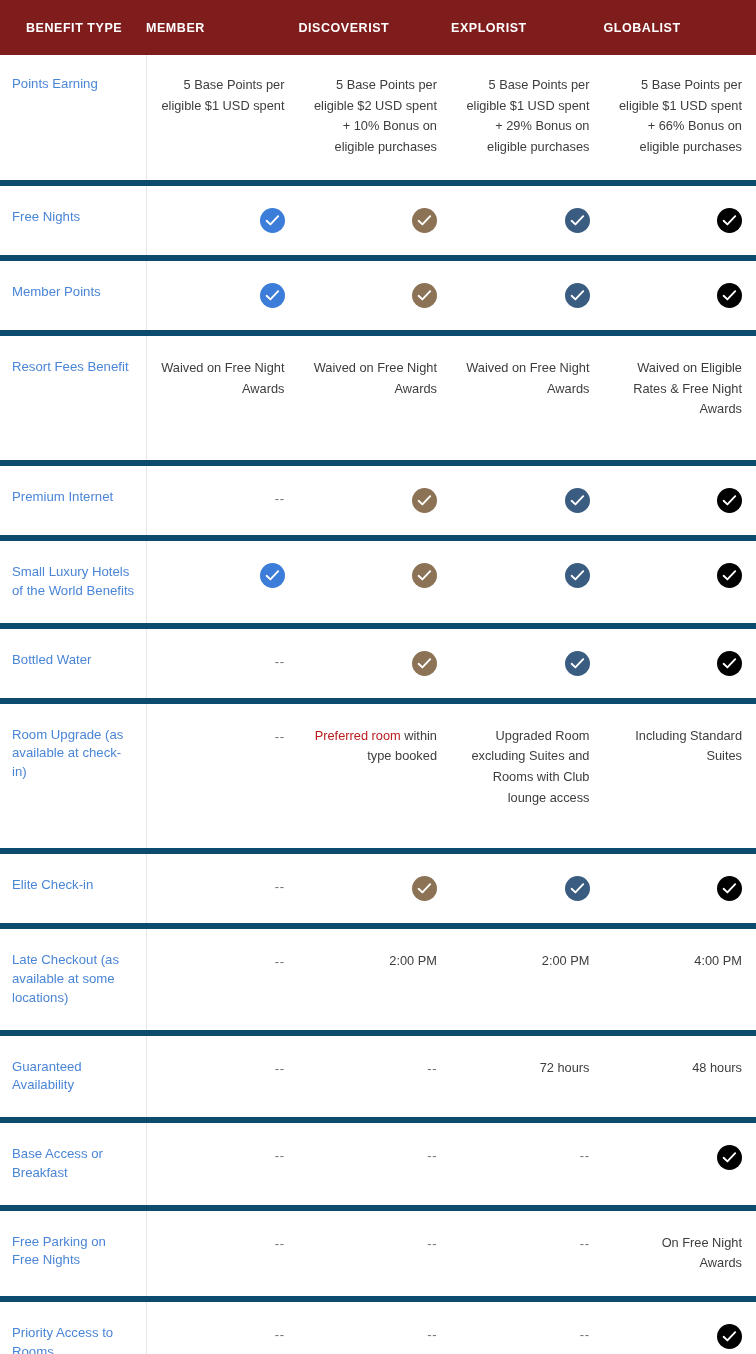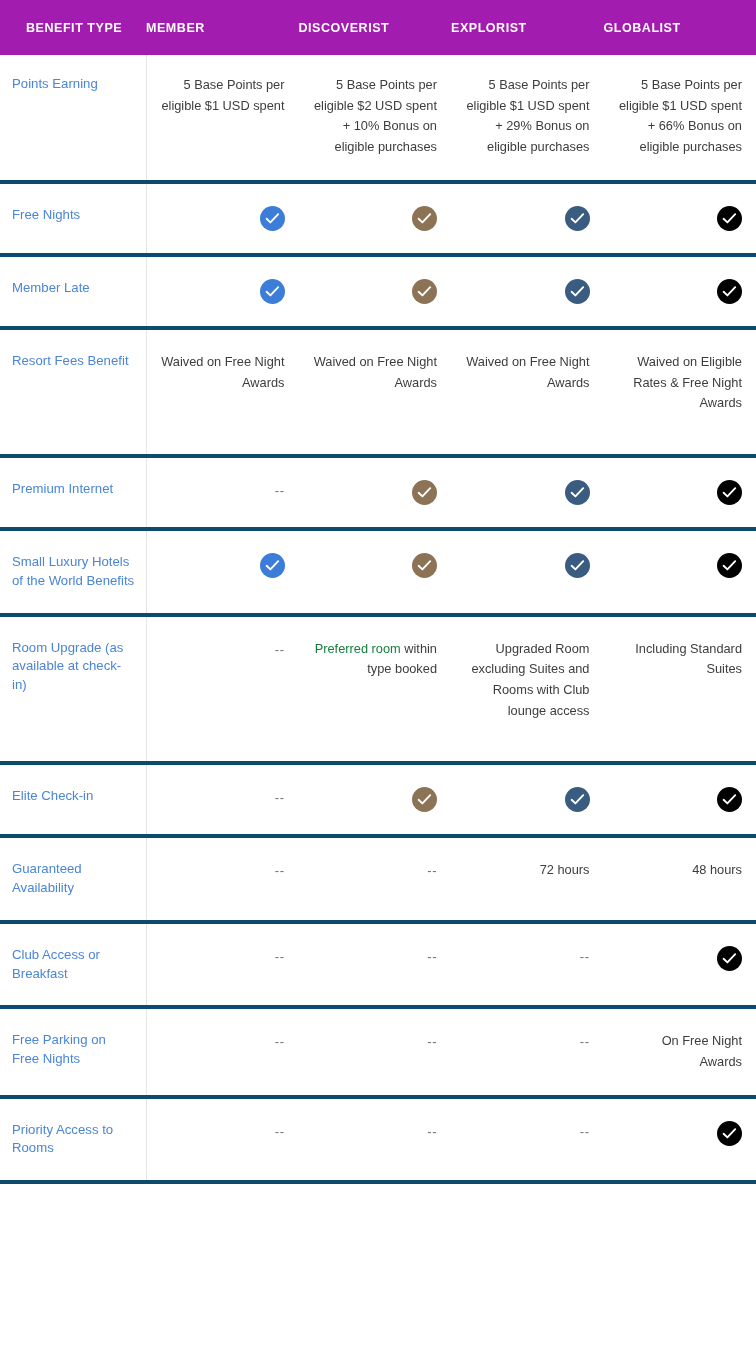--- a/index.html
+++ b/index.html
@@ -13,41 +13,41 @@
     color: #333333;
     -webkit-font-smoothing: antialiased;
   }
   .benefits-table {
     width: 756px;
     border-collapse: collapse;
     table-layout: fixed;
   }
   
   thead tr {
-    background: #a21caf;
+    background: #7f1d1d;
   }
   thead th {
     color: #ffffff;
     font-size: 12.5px;
     font-weight: bold;
     letter-spacing: 0.55px;
     text-align: left;
     padding: 0;
     height: 55px;
     vertical-align: middle;
     border: 0;
   }
   thead th.col-benefit {
     text-align: left;
     padding-left: 26px;
     width: 146px;
   }
   
   tbody tr {
-    border-bottom: 4px solid #0c4a6e;
+    border-bottom: 6px solid #0c4a6e;
   }
   tbody td {
     vertical-align: top;
     padding-top: 22px;
     padding-bottom: 22px;
     text-align: center;
     font-size: 12.8px;
     line-height: 1.62;
     color: #3d3d3d;
     border: 0;
@@ -66,21 +66,21 @@
     padding-left: 14px;
     padding-right: 14px;
     text-align: right;
   }
   .benefit-link {
     color: #4a85d6;
     text-decoration: none;
     cursor: pointer;
   }
   .inline-link {
-    color: #15803d;
+    color: #b91c1c;
     text-decoration: none;
     cursor: pointer;
   }
   .dash {
     color: #6f6f6f;
     font-size: 13px;
     letter-spacing: 0.5px;
   }
   
   .check {
@@ -130,21 +130,21 @@
               <path d="M6.6 12.8 L10.4 16.4 L18.2 8.2" fill="none" stroke="#ffffff" stroke-width="1.9" stroke-linecap="round" stroke-linejoin="round"></path>
             </svg></span></td>
         <td class="cell"><span class="check check-expl"><svg viewBox="0 0 25 25" aria-hidden="true">
               <path d="M6.6 12.8 L10.4 16.4 L18.2 8.2" fill="none" stroke="#ffffff" stroke-width="1.9" stroke-linecap="round" stroke-linejoin="round"></path>
             </svg></span></td>
         <td class="cell"><span class="check check-glob"><svg viewBox="0 0 25 25" aria-hidden="true">
               <path d="M6.6 12.8 L10.4 16.4 L18.2 8.2" fill="none" stroke="#ffffff" stroke-width="1.9" stroke-linecap="round" stroke-linejoin="round"></path>
             </svg></span></td>
       </tr>
       <tr>
-        <td class="benefit-name"><a class="benefit-link">Member Late</a></td>
+        <td class="benefit-name"><a class="benefit-link">Member Points</a></td>
         <td class="cell"><span class="check check-member"><svg viewBox="0 0 25 25" aria-hidden="true">
               <path d="M6.6 12.8 L10.4 16.4 L18.2 8.2" fill="none" stroke="#ffffff" stroke-width="1.9" stroke-linecap="round" stroke-linejoin="round"></path>
             </svg></span></td>
         <td class="cell"><span class="check check-disc"><svg viewBox="0 0 25 25" aria-hidden="true">
               <path d="M6.6 12.8 L10.4 16.4 L18.2 8.2" fill="none" stroke="#ffffff" stroke-width="1.9" stroke-linecap="round" stroke-linejoin="round"></path>
             </svg></span></td>
         <td class="cell"><span class="check check-expl"><svg viewBox="0 0 25 25" aria-hidden="true">
               <path d="M6.6 12.8 L10.4 16.4 L18.2 8.2" fill="none" stroke="#ffffff" stroke-width="1.9" stroke-linecap="round" stroke-linejoin="round"></path>
             </svg></span></td>
         <td class="cell"><span class="check check-glob"><svg viewBox="0 0 25 25" aria-hidden="true">
@@ -179,20 +179,33 @@
         <td class="cell"><span class="check check-disc"><svg viewBox="0 0 25 25" aria-hidden="true">
               <path d="M6.6 12.8 L10.4 16.4 L18.2 8.2" fill="none" stroke="#ffffff" stroke-width="1.9" stroke-linecap="round" stroke-linejoin="round"></path>
             </svg></span></td>
         <td class="cell"><span class="check check-expl"><svg viewBox="0 0 25 25" aria-hidden="true">
               <path d="M6.6 12.8 L10.4 16.4 L18.2 8.2" fill="none" stroke="#ffffff" stroke-width="1.9" stroke-linecap="round" stroke-linejoin="round"></path>
             </svg></span></td>
         <td class="cell"><span class="check check-glob"><svg viewBox="0 0 25 25" aria-hidden="true">
               <path d="M6.6 12.8 L10.4 16.4 L18.2 8.2" fill="none" stroke="#ffffff" stroke-width="1.9" stroke-linecap="round" stroke-linejoin="round"></path>
             </svg></span></td>
       </tr>
+      <tr>
+        <td class="benefit-name"><a class="benefit-link">Bottled Water</a></td>
+        <td class="cell"><span class="dash">--</span></td>
+        <td class="cell"><span class="check check-disc"><svg viewBox="0 0 25 25" aria-hidden="true">
+              <path d="M6.6 12.8 L10.4 16.4 L18.2 8.2" fill="none" stroke="#ffffff" stroke-width="1.9" stroke-linecap="round" stroke-linejoin="round"></path>
+            </svg></span></td>
+        <td class="cell"><span class="check check-expl"><svg viewBox="0 0 25 25" aria-hidden="true">
+              <path d="M6.6 12.8 L10.4 16.4 L18.2 8.2" fill="none" stroke="#ffffff" stroke-width="1.9" stroke-linecap="round" stroke-linejoin="round"></path>
+            </svg></span></td>
+        <td class="cell"><span class="check check-glob"><svg viewBox="0 0 25 25" aria-hidden="true">
+              <path d="M6.6 12.8 L10.4 16.4 L18.2 8.2" fill="none" stroke="#ffffff" stroke-width="1.9" stroke-linecap="round" stroke-linejoin="round"></path>
+            </svg></span></td>
+      </tr>
       <tr class="r-tall">
         <td class="benefit-name"><a class="benefit-link">Room Upgrade (as available at check-in)</a></td>
         <td class="cell"><span class="dash">--</span></td>
         <td class="cell"><a class="inline-link">Preferred room</a><span> within type booked</span></td>
         <td class="cell"><span>Upgraded Room excluding Suites and Rooms with Club lounge access</span></td>
         <td class="cell"><span>Including Standard Suites</span></td>
       </tr>
       <tr>
         <td class="benefit-name"><a class="benefit-link">Elite Check-in</a></td>
         <td class="cell"><span class="dash">--</span></td>
@@ -200,28 +213,35 @@
               <path d="M6.6 12.8 L10.4 16.4 L18.2 8.2" fill="none" stroke="#ffffff" stroke-width="1.9" stroke-linecap="round" stroke-linejoin="round"></path>
             </svg></span></td>
         <td class="cell"><span class="check check-expl"><svg viewBox="0 0 25 25" aria-hidden="true">
               <path d="M6.6 12.8 L10.4 16.4 L18.2 8.2" fill="none" stroke="#ffffff" stroke-width="1.9" stroke-linecap="round" stroke-linejoin="round"></path>
             </svg></span></td>
         <td class="cell"><span class="check check-glob"><svg viewBox="0 0 25 25" aria-hidden="true">
               <path d="M6.6 12.8 L10.4 16.4 L18.2 8.2" fill="none" stroke="#ffffff" stroke-width="1.9" stroke-linecap="round" stroke-linejoin="round"></path>
             </svg></span></td>
       </tr>
       <tr>
+        <td class="benefit-name"><a class="benefit-link">Late Checkout (as available at some locations)</a></td>
+        <td class="cell"><span class="dash">--</span></td>
+        <td class="cell"><span>2:00 PM</span></td>
+        <td class="cell"><span>2:00 PM</span></td>
+        <td class="cell"><span>4:00 PM</span></td>
+      </tr>
+      <tr>
         <td class="benefit-name"><a class="benefit-link">Guaranteed Availability</a></td>
         <td class="cell"><span class="dash">--</span></td>
         <td class="cell"><span class="dash">--</span></td>
         <td class="cell"><span>72 hours</span></td>
         <td class="cell"><span>48 hours</span></td>
       </tr>
       <tr>
-        <td class="benefit-name"><a class="benefit-link">Club Access or Breakfast</a></td>
+        <td class="benefit-name"><a class="benefit-link">Base Access or Breakfast</a></td>
         <td class="cell"><span class="dash">--</span></td>
         <td class="cell"><span class="dash">--</span></td>
         <td class="cell"><span class="dash">--</span></td>
         <td class="cell"><span class="check check-glob"><svg viewBox="0 0 25 25" aria-hidden="true">
               <path d="M6.6 12.8 L10.4 16.4 L18.2 8.2" fill="none" stroke="#ffffff" stroke-width="1.9" stroke-linecap="round" stroke-linejoin="round"></path>
             </svg></span></td>
       </tr>
       <tr>
         <td class="benefit-name"><a class="benefit-link">Free Parking on Free Nights</a></td>
         <td class="cell"><span class="dash">--</span></td>

